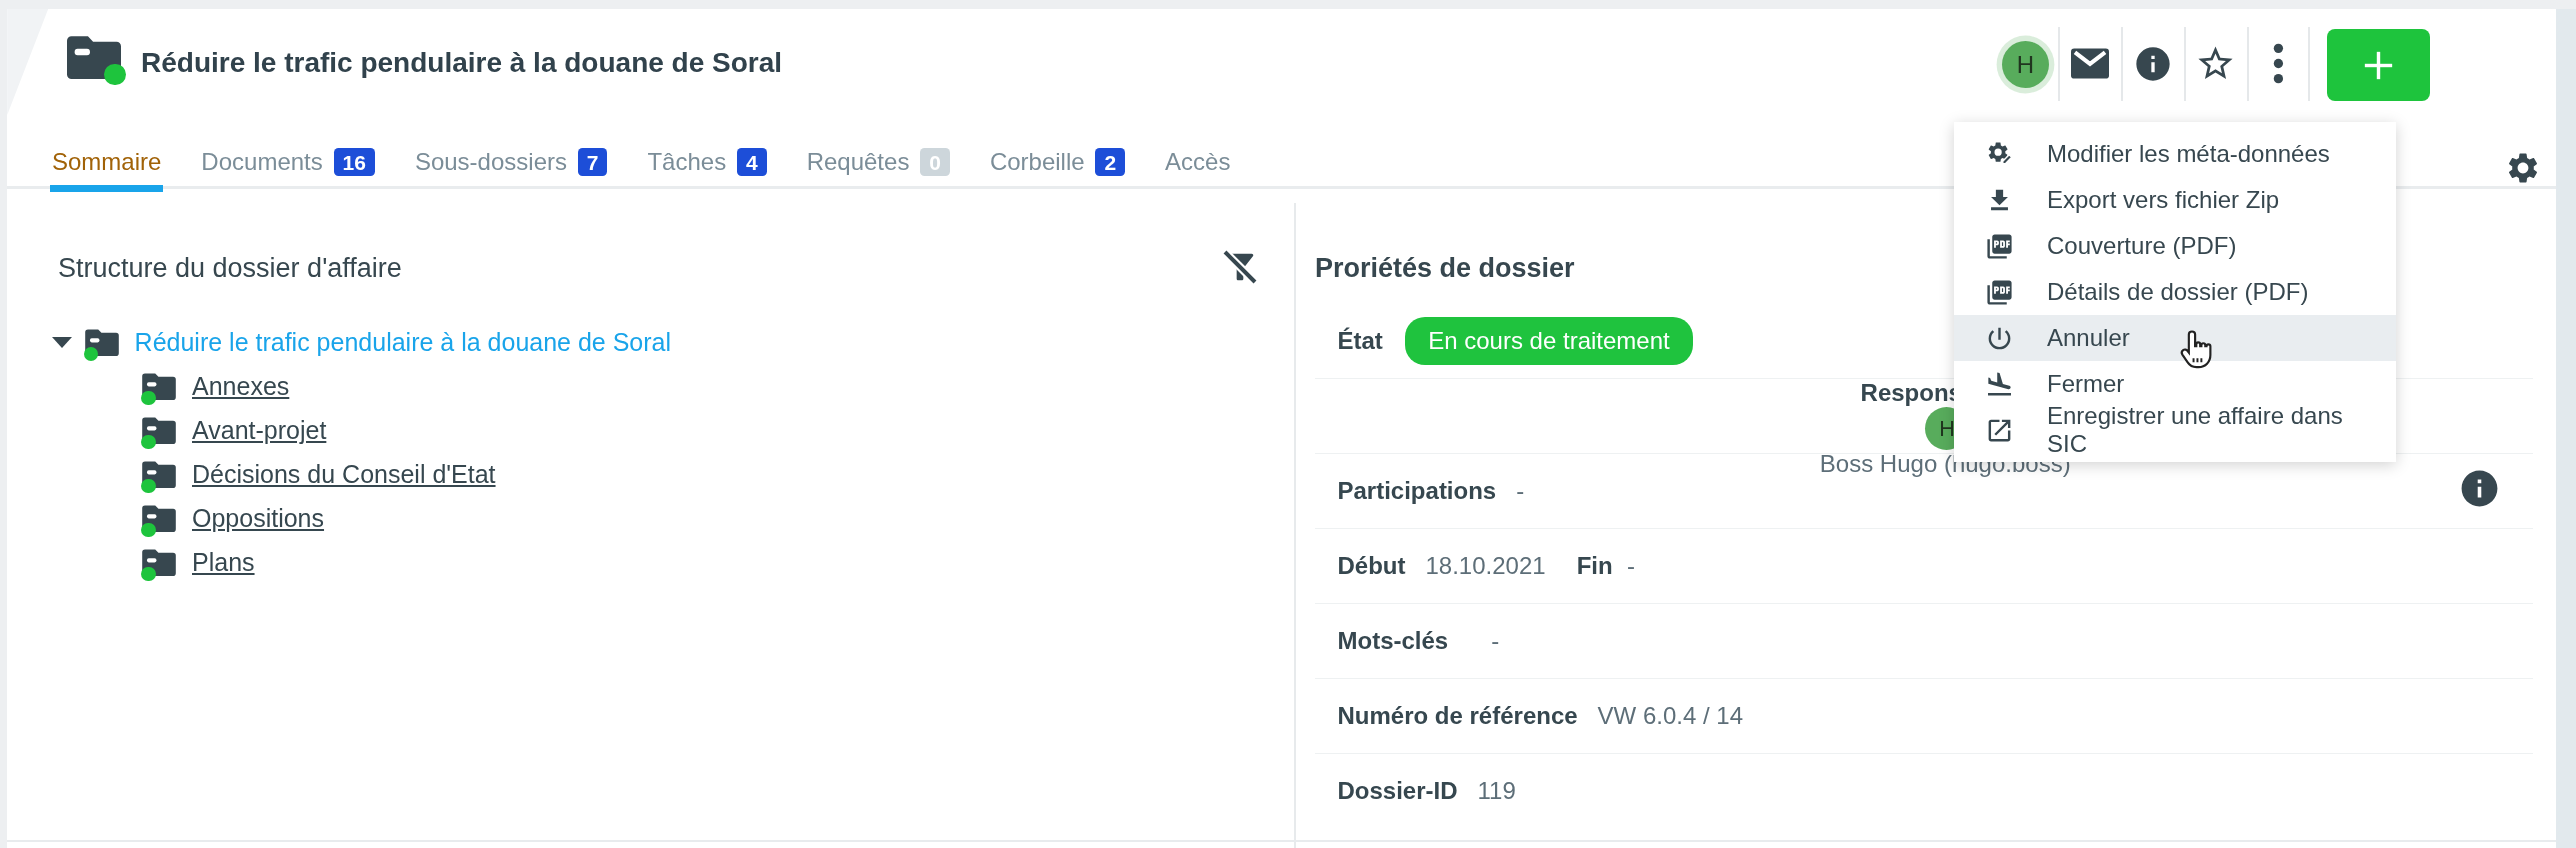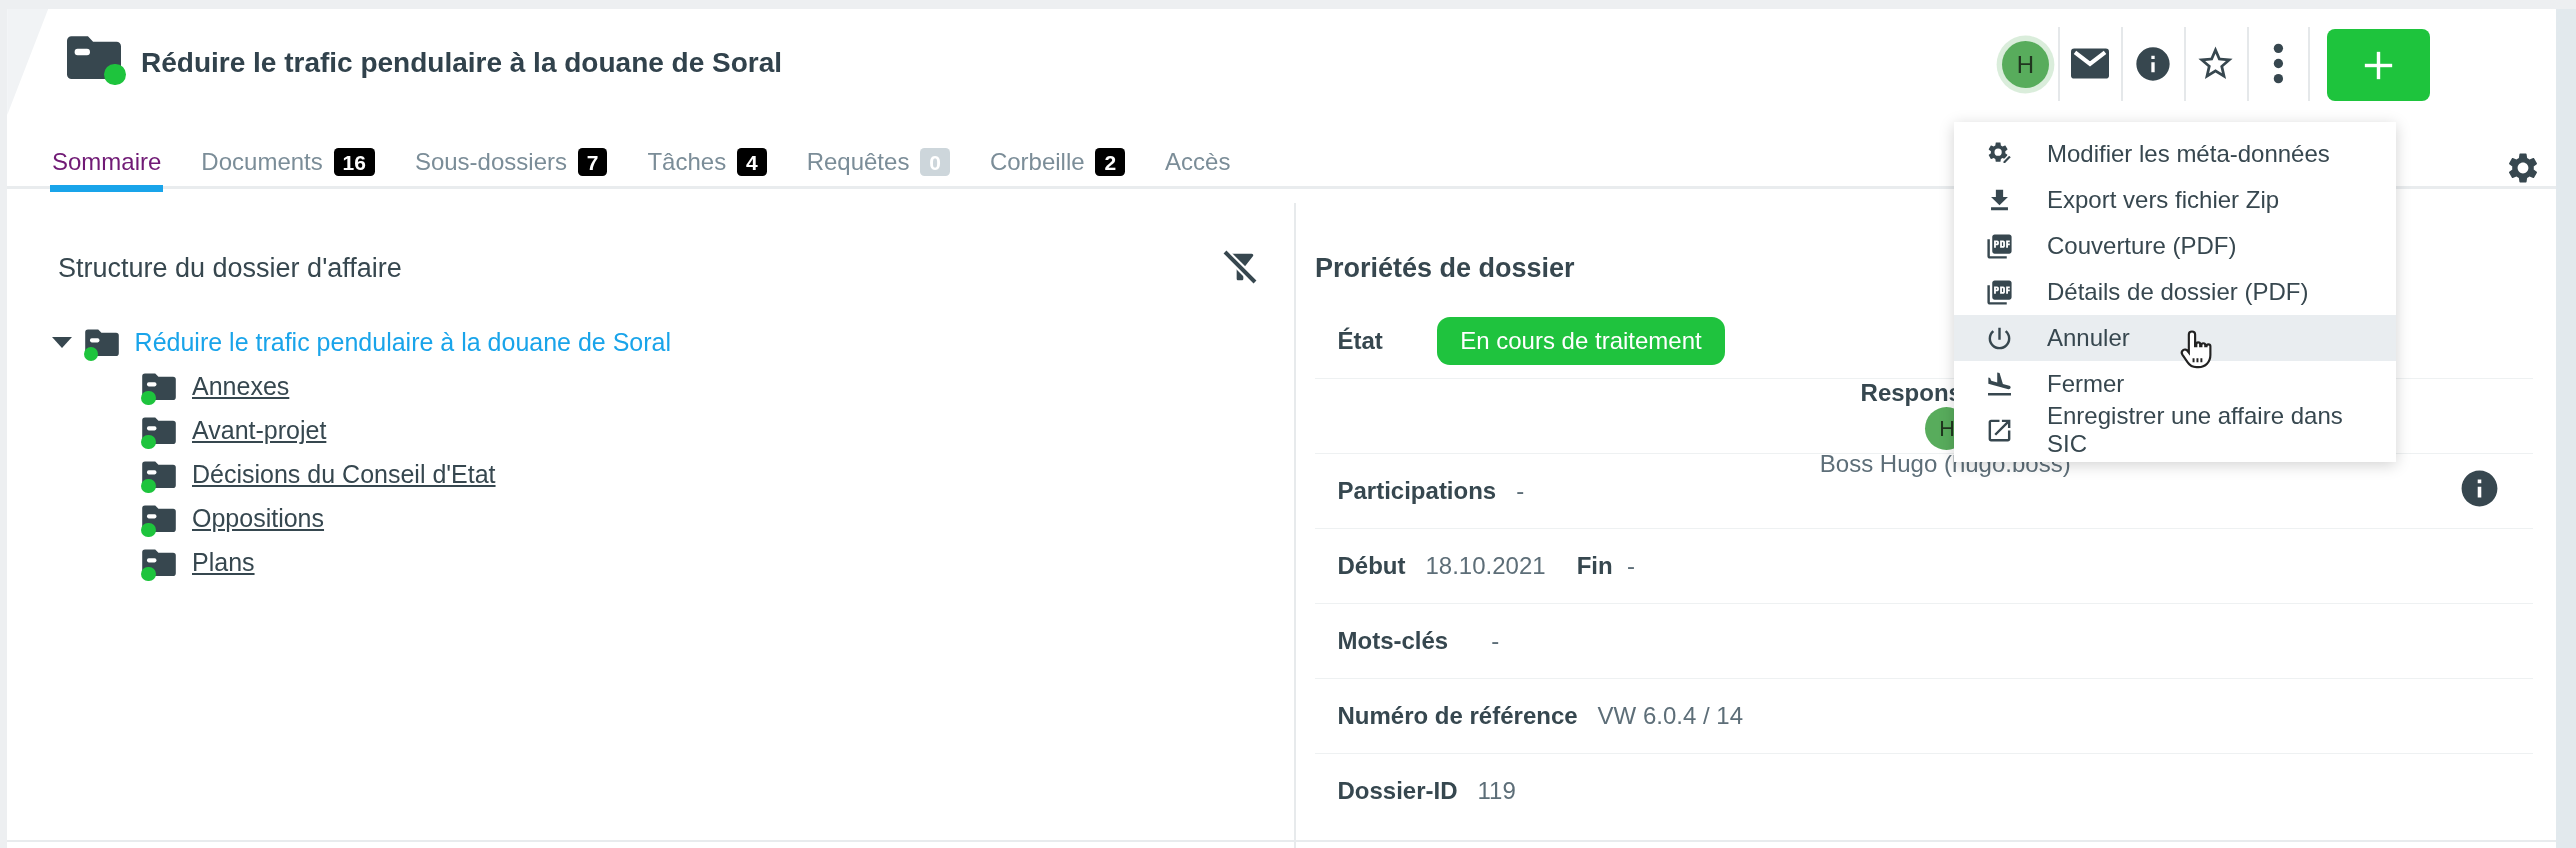--- a/index.html
+++ b/index.html
@@ -17,23 +17,23 @@
   .vsep{width:1.8px;background:#e5e8ea;top:27px;height:74px;}
   .icon-btn{display:flex;align-items:center;justify-content:center;}
   .avatar{border-radius:50%;background:#58ac5c;color:#20351f;display:flex;align-items:center;justify-content:center;}
   .hdr-avatar{left:2002px;top:41px;width:47px;height:47px;font-size:24px;box-shadow:0 0 0 5.4px rgba(88,172,92,.22);}
   .plus-btn{left:2327px;top:29px;width:103px;height:72px;border-radius:8px;background:#1ec43d;display:flex;align-items:center;justify-content:center;}
 
   
   .tabbar-line{left:7.2px;top:186px;width:2549px;height:2.7px;background:#e9ecee;}
   .tabs{left:52px;top:135px;height:54px;display:flex;gap:40px;align-items:center;}
   .tab{display:flex;align-items:center;gap:10.8px;height:54px;font-size:24px;color:#7b8d98;position:relative;}
-  .tab.active{color:#701a75;font-weight:500;}
+  .tab.active{color:#a16207;font-weight:500;}
   .tab.active:after{content:"";position:absolute;left:-1.8px;right:-1.8px;bottom:-2.7px;height:6.3px;background:#19a4ea;}
-  .tab-badge{background:#000000;color:#fff;font-size:21px;font-weight:700;border-radius:4.5px;padding:3.6px 9px;line-height:1;}
+  .tab-badge{background:#1d4ed8;color:#fff;font-size:21px;font-weight:700;border-radius:4.5px;padding:3.6px 9px;line-height:1;}
   .tab-badge.muted{background:#cdd6db;}
   .gear-btn{left:2505px;top:150px;width:36px;height:36px;}
 
   
   .panel-title{font-size:27px;color:#37474f;text-align:center;}
   .vdivider{left:1294px;top:203px;width:1.8px;height:646px;background:#e7eaec;}
   .bottom-line{left:7.2px;top:840px;width:2549px;height:1.8px;background:#e8ebed;}
 
   
   .tree{left:52px;top:320px;}
@@ -42,21 +42,21 @@
   .tfolder{position:relative;width:34px;height:28px;margin-right:16px;flex:none;}
   .tree-root-label{color:#19a4ea;}
   .tree-child{padding-left:90px;color:#36474f;text-decoration:underline;}
 
   
   .props{left:1315px;top:304px;width:1218px;}
   .prow{height:74px;display:flex;align-items:center;border-bottom:1.8px solid #eef1f2;font-size:24px;}
   .prow:last-child{border-bottom:none;}
   .plabel{font-weight:700;color:#36474f;}
   .pvalue{color:#5d6e78;margin-left:20px;}
-  .state-badge{margin-left:54px;background:#1fc33e;color:#fff;border-radius:13px;padding:11.7px 23.4px;font-size:24px;line-height:1;}
+  .state-badge{margin-left:22px;background:#1fc33e;color:#fff;border-radius:20px;padding:11.7px 23.4px;font-size:24px;line-height:1;}
   .resp-avatar{width:43px;height:43px;font-size:21.6px;margin-left:23.4px;flex:none;}
   .info-fab{left:2458px;top:467px;width:43px;height:43px;}
 
   
   .menu{left:1954px;top:122px;width:442px;background:#fff;box-shadow:0 2.7px 14.4px rgba(0,0,0,.18);padding:9px 0;z-index:50;}
   .menu-item{height:46px;display:flex;align-items:center;padding:0 18px 0 30px;font-size:24px;font-weight:500;color:#37474f;}
   .menu-item.hl{background:#e9edf0;}
   .mi-icon{width:31px;height:31px;margin-right:32px;flex:none;display:flex;align-items:center;justify-content:center;}
   .cursor{left:2172px;top:326px;width:47px;height:47px;z-index:60;pointer-events:none;}
   svg{display:block;}

